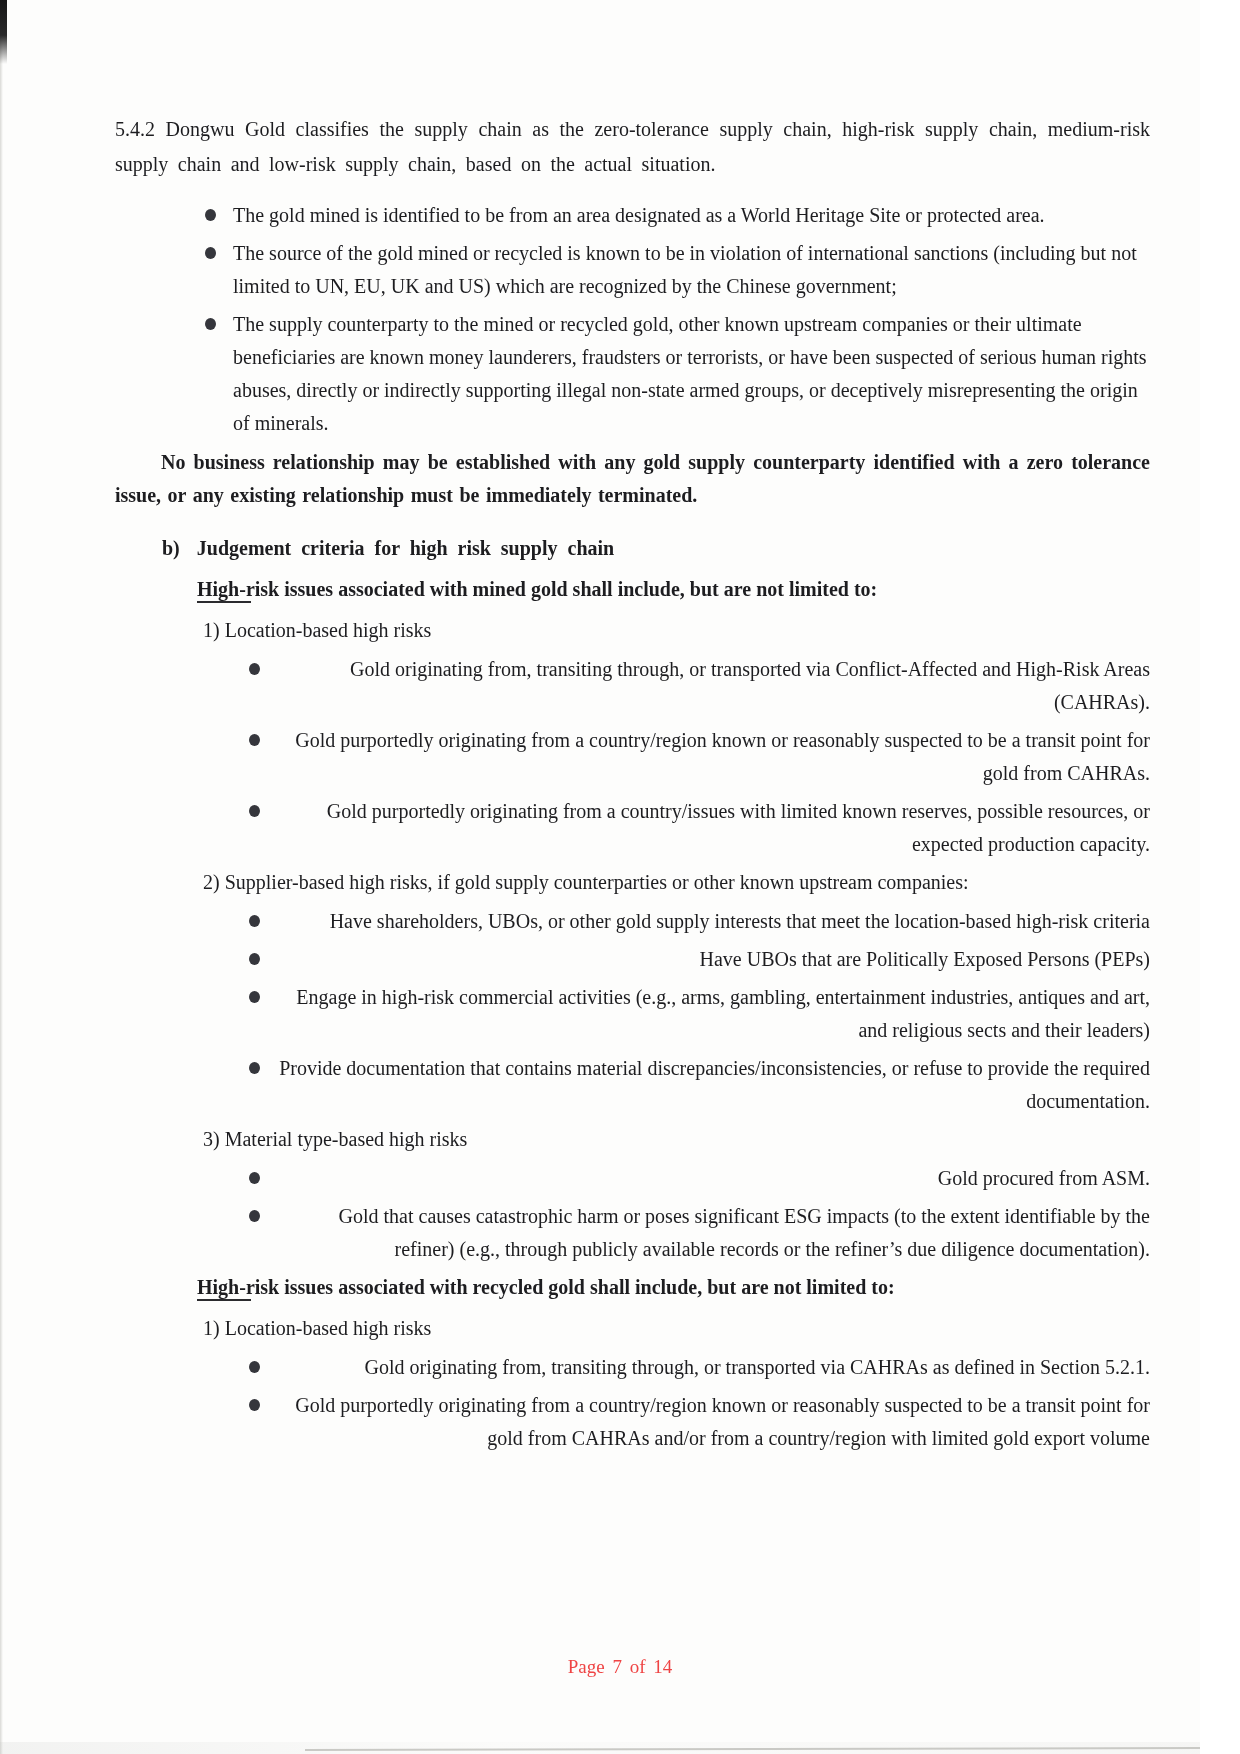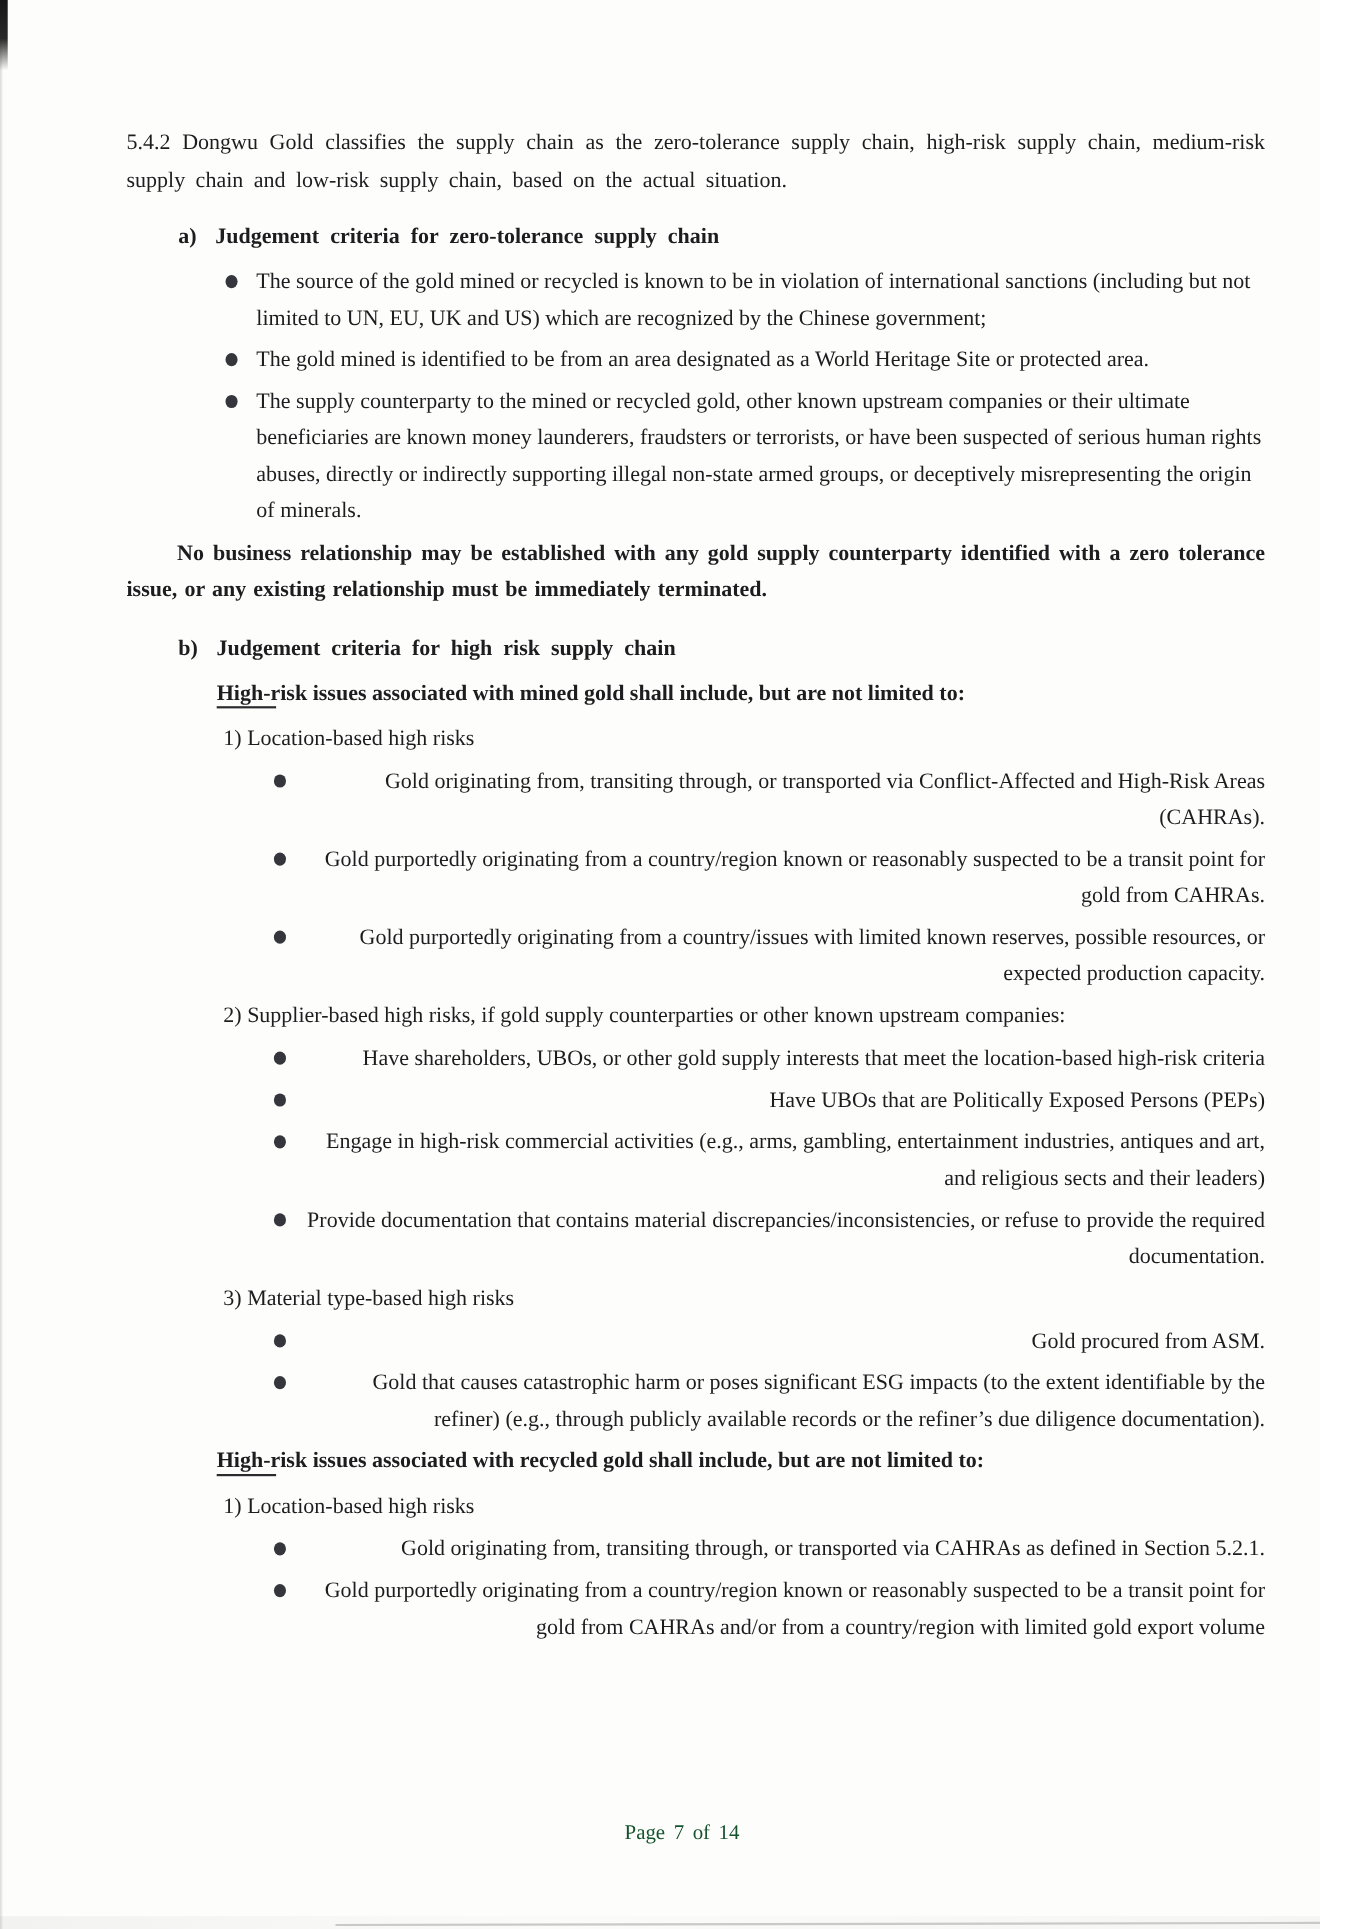--- a/index.html
+++ b/index.html
@@ -106,49 +106,46 @@
     margin-bottom: 6px;
   }
 
   .footer {
     position: absolute;
     left: 0;
     top: 1656px;
     width: 1240px;
     text-align: center;
     font-size: 19px;
-    color: #14532d;
+    color: #ef4444;
     word-spacing: 3px;
   }
 </style>
 </head>
 <body>
 
 <div class="page">
 
   <div class="edge-left"></div>
   <div class="corner-mark"></div>
   <div class="bottom-smudge"></div>
   <div class="bottom-scan-line"></div>
 
   <div class="content">
 
     <div class="para-main">5.4.2 Dongwu Gold classifies the supply chain as the zero-tolerance supply chain, high-risk supply chain, medium-risk supply chain and low-risk supply chain, based on the actual situation.</div>
 
-    <div class="crit-head">
-      <span class="crit-label">a)</span><span>Judgement criteria for zero-tolerance supply chain</span>
-    </div>
 
     <div class="bullet-row lv1">
       <span class="dot"></span>
+      <span class="bullet-text">The gold mined is identified to be from an area designated as a World Heritage Site or protected area.</span>
+    </div>
+    <div class="bullet-row lv1">
+      <span class="dot"></span>
       <span class="bullet-text">The source of the gold mined or recycled is known to be in violation of international sanctions (including but not limited to UN, EU, UK and US) which are recognized by the Chinese government;</span>
-    </div>
-    <div class="bullet-row lv1">
-      <span class="dot"></span>
-      <span class="bullet-text">The gold mined is identified to be from an area designated as a World Heritage Site or protected area.</span>
     </div>
     <div class="bullet-row lv1">
       <span class="dot"></span>
       <span class="bullet-text">The supply counterparty to the mined or recycled gold, other known upstream companies or their ultimate beneficiaries are known money launderers, fraudsters or terrorists, or have been suspected of serious human rights abuses, directly or indirectly supporting illegal non-state armed groups, or deceptively misrepresenting the origin of minerals.</span>
     </div>
 
     <div class="bold-note">No business relationship may be established with any gold supply counterparty identified with a zero tolerance issue, or any existing relationship must be immediately terminated.</div>
 
     <div class="crit-head">
       <span class="crit-label">b)</span><span>Judgement criteria for high risk supply chain</span>

